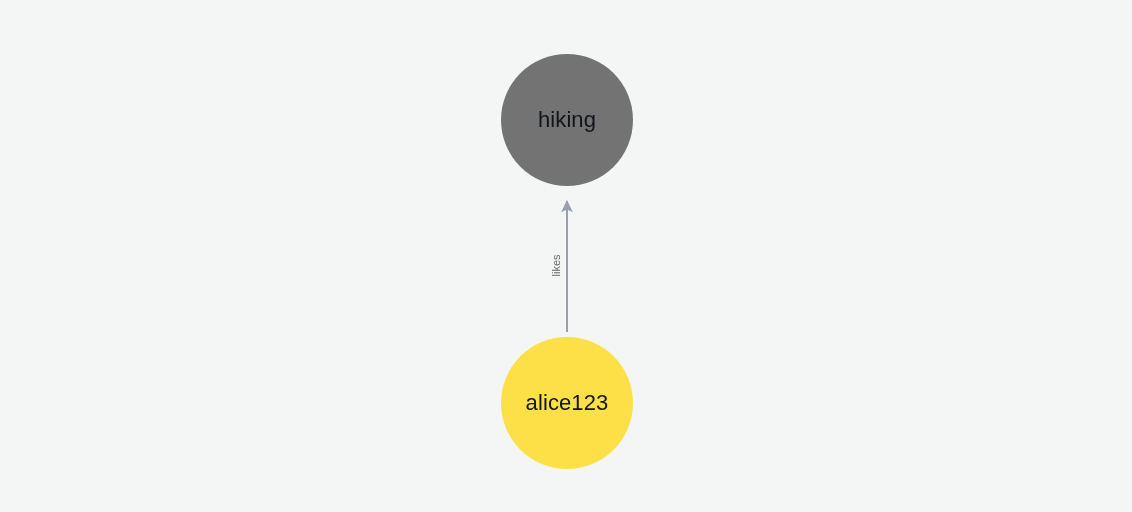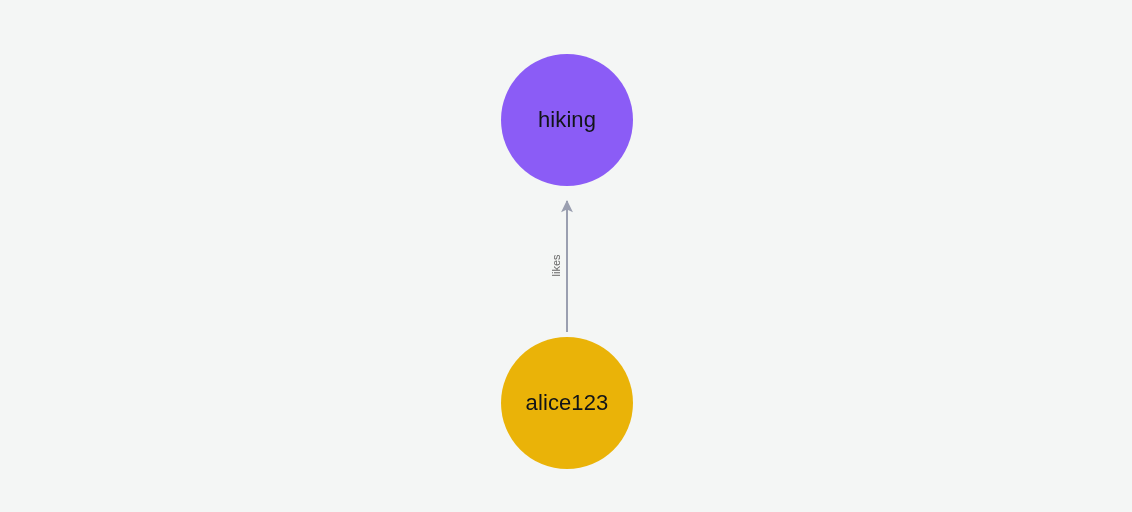--- a/index.html
+++ b/index.html
@@ -62,23 +62,23 @@
     <defs>
       <marker id="arrow-marker" viewBox="0 0 12 12" refX="10.5" refY="6" markerWidth="7" markerHeight="7" orient="auto-start-reverse">
         <path d="M 0.8 0.9 L 11.4 6 L 0.8 11.1 L 3.2 6 Z" fill="#9a9fb0"></path>
       </marker>
     </defs>
     <g>
       <line id="edge-line" x1="567" y1="332" x2="567" y2="201" stroke="#9a9fb0" stroke-width="2" stroke-linecap="butt" marker-end="url(#arrow-marker)"></line>
     </g>
   </svg>
 
-  <div class="graph-node" id="node-hiking" style="left: 501px; top: 54px; width: 132px; height: 132px; background: #8b5cf6;">
+  <div class="graph-node" id="node-hiking" style="left: 501px; top: 54px; width: 132px; height: 132px; background: #737373;">
     <span class="graph-node-label" style="color: rgb(17, 20, 24);">hiking</span>
   </div>
 
-  <div class="graph-node" id="node-alice123" style="left: 501px; top: 337px; width: 132px; height: 132px; background: #eab308;">
+  <div class="graph-node" id="node-alice123" style="left: 501px; top: 337px; width: 132px; height: 132px; background: #fde047;">
     <span class="graph-node-label" style="color: rgb(17, 20, 24);">alice123</span>
   </div>
 
   <div class="edge-label" id="edge-label-likes" style="left: 545px; top: 259.5px; color: rgb(103, 103, 103);">likes</div>
 
 </div>
 
 </body></html>

